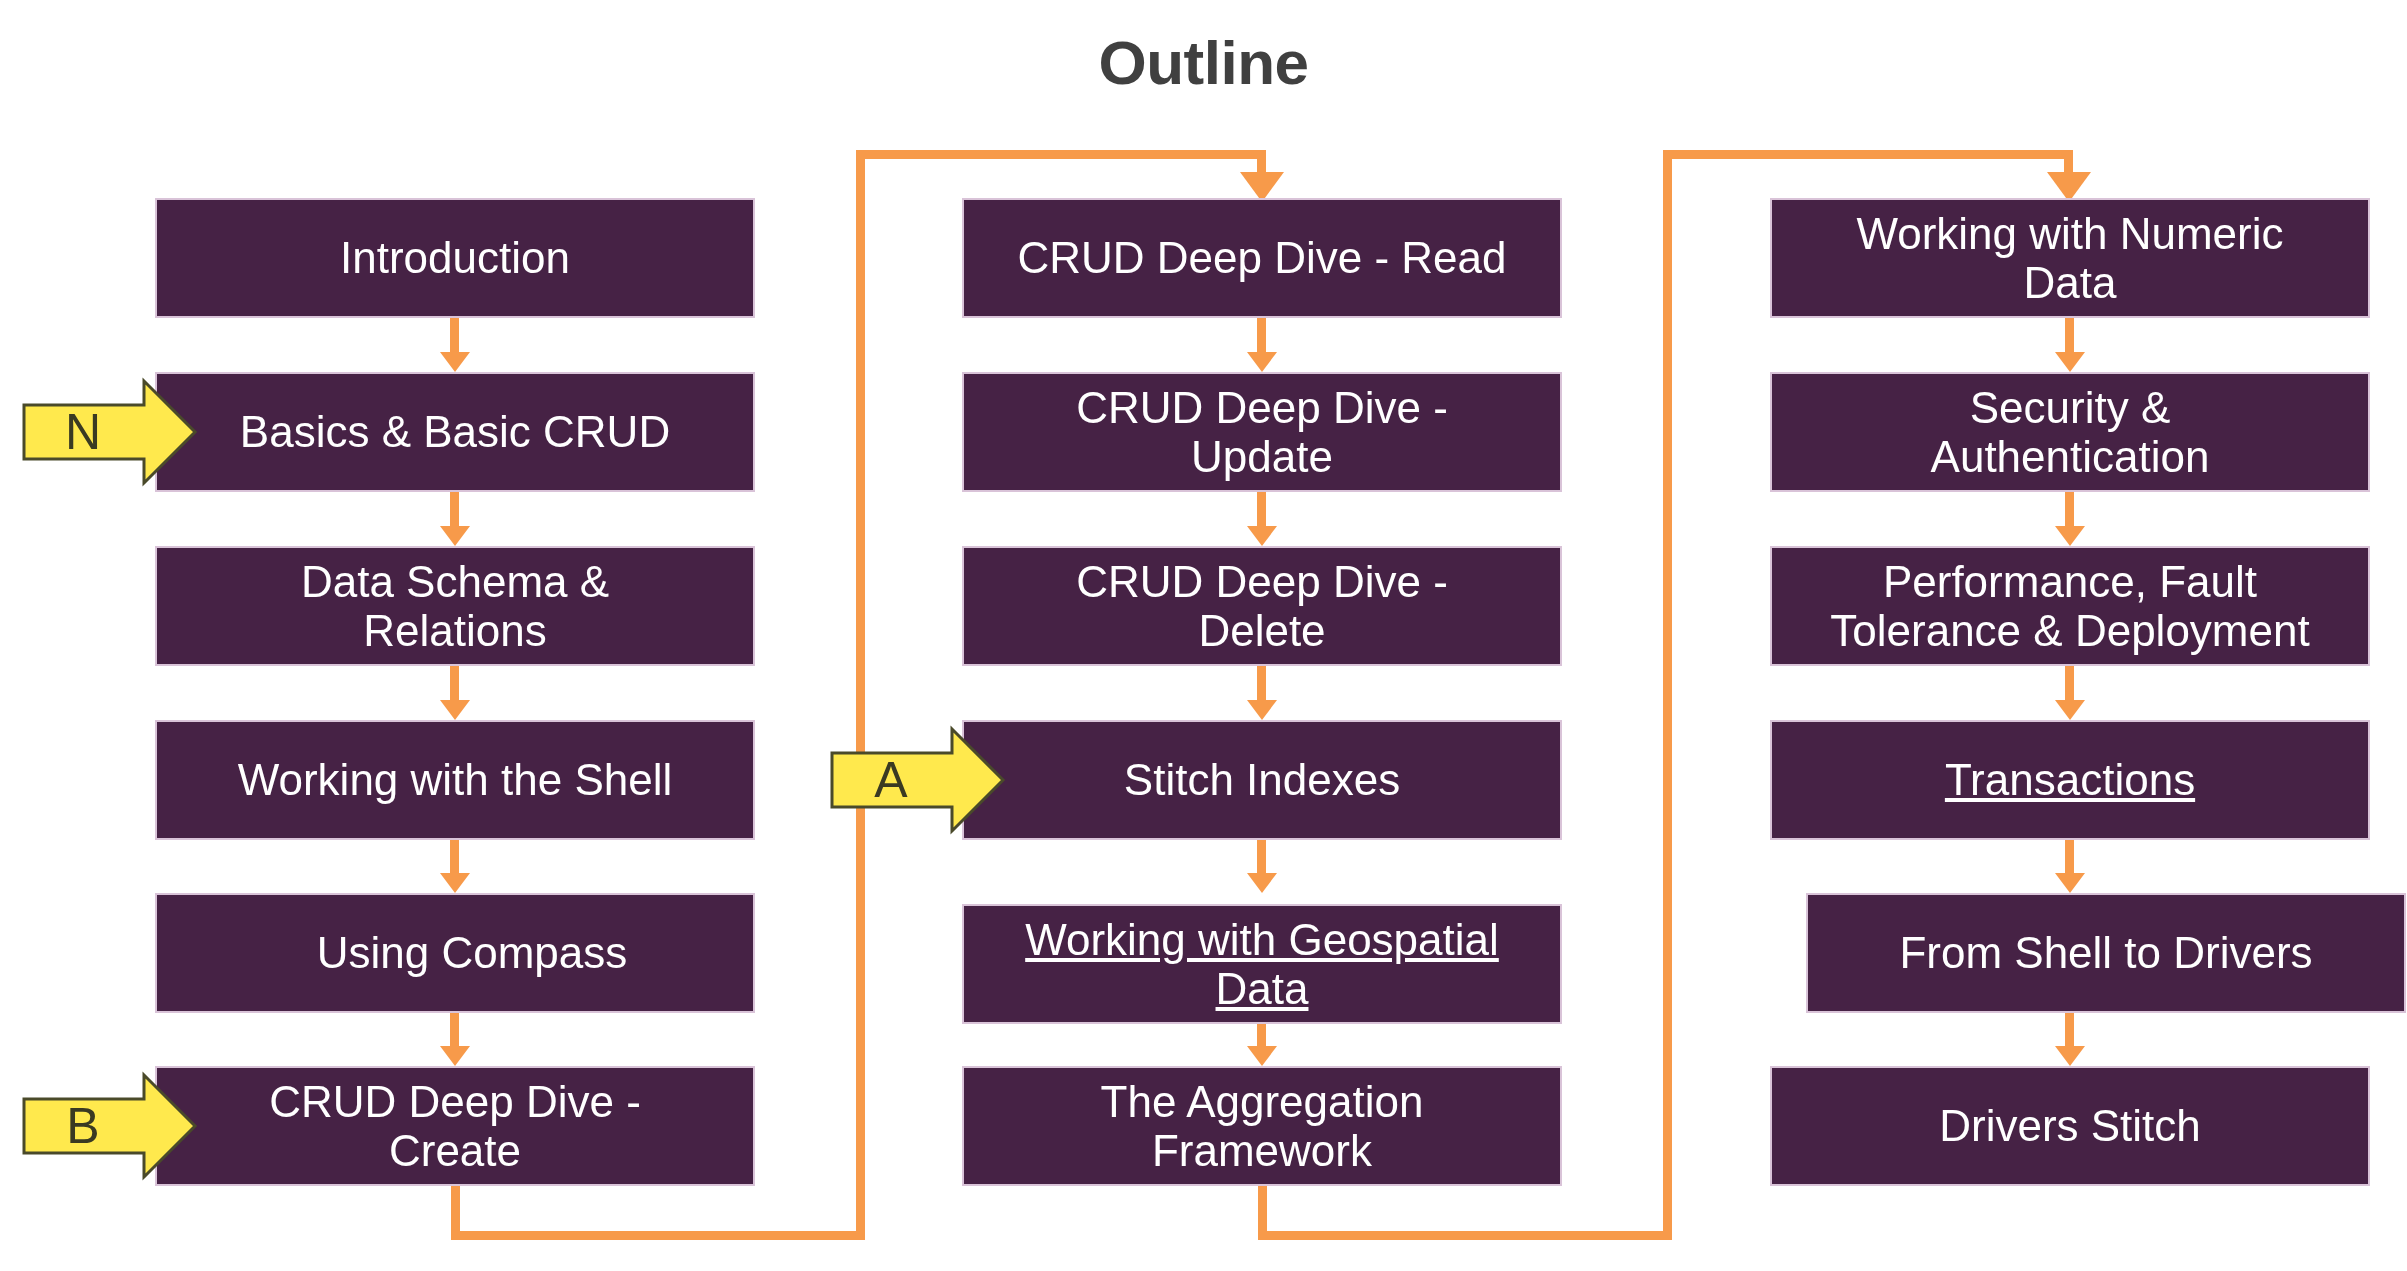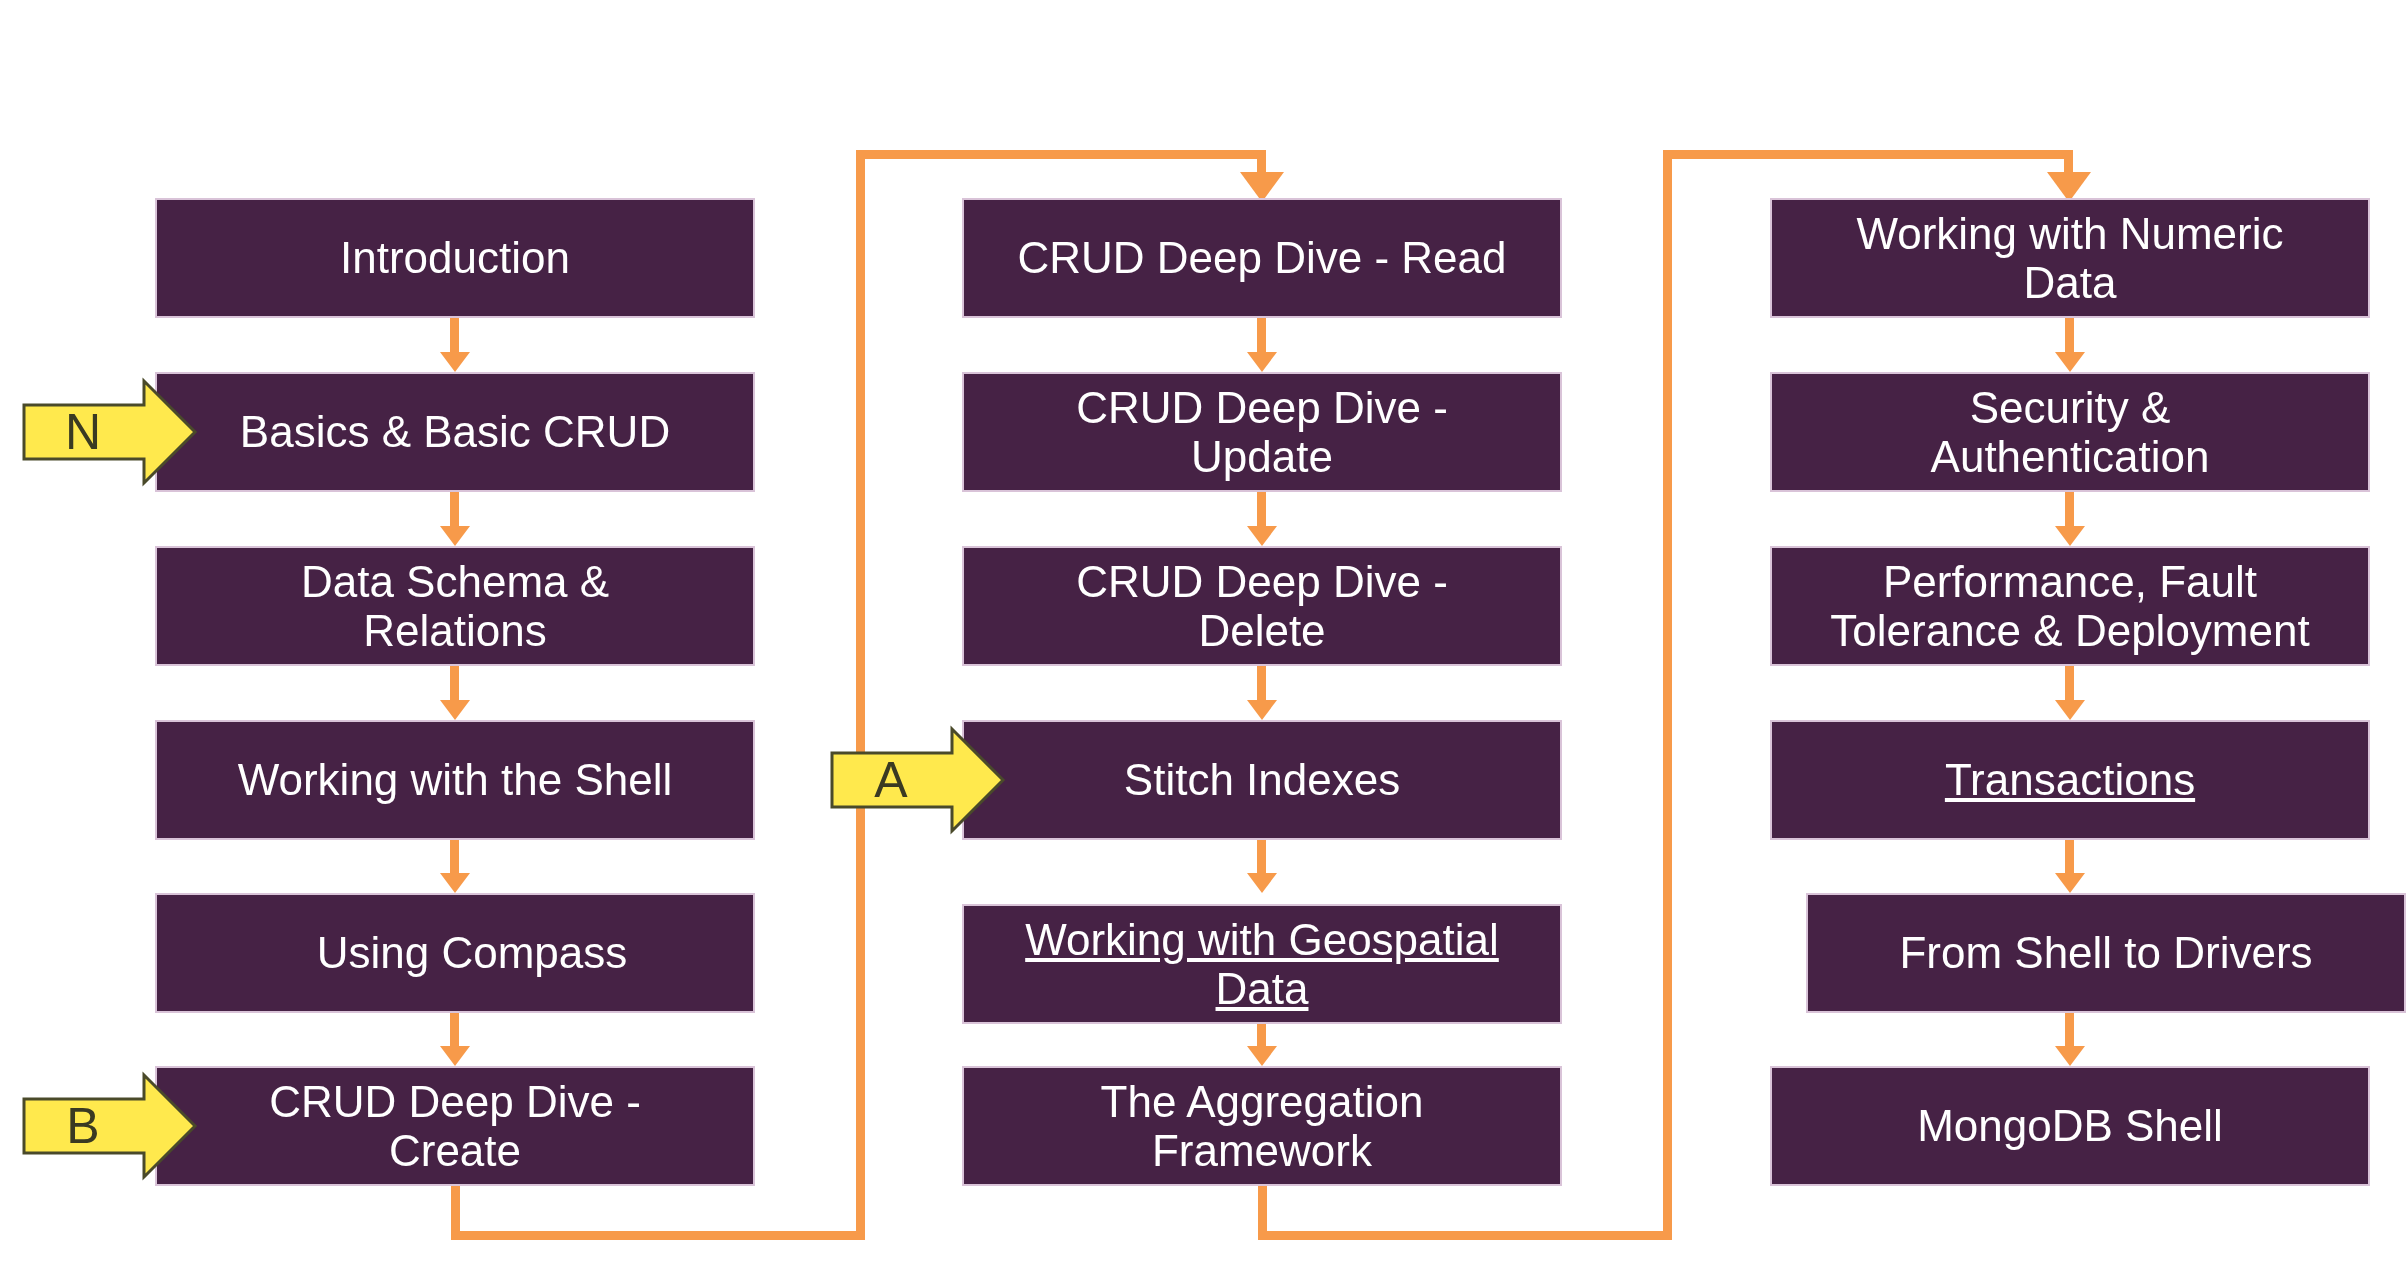--- a/index.html
+++ b/index.html
@@ -89,20 +89,21 @@
     display:flex; align-items:center; justify-content:center;
     font-size:50px; color:#3a3a22; font-weight:400;
     pointer-events:none;
   }
 </style>
 </head>
 <body>
 
 <div id="stage">
 
+  <div id="title">Outline</div>
 
   <div class="col" id="col0">
     <div class="node" style="top:198px;  height:120px;">Introduction</div>
     <div class="node" style="top:372px;  height:120px;">Basics &amp; Basic CRUD</div>
     <div class="node" style="top:546px;  height:120px;">Data Schema &amp;
 Relations</div>
     <div class="node" style="top:720px;  height:120px;">Working with the Shell</div>
     <div class="node" style="top:893px;  height:120px;padding-left:48px;">Using Compass</div>
     <div class="node" style="top:1066px; height:120px;">CRUD Deep Dive -
 Create</div>
@@ -179,21 +180,21 @@
 
   <div class="col" id="col2">
     <div class="node" style="top:198px;  height:120px;">Working with Numeric
 Data</div>
     <div class="node" style="top:372px;  height:120px;">Security &amp;
 Authentication</div>
     <div class="node" style="top:546px;  height:120px;">Performance, Fault
 Tolerance &amp; Deployment</div>
     <div class="node" style="top:720px;  height:120px;text-decoration:underline;">Transactions</div>
     <div class="node" style="top:893px;  height:120px;margin-left:36px;">From Shell to Drivers</div>
-    <div class="node" style="top:1066px; height:120px;">MongoDB Shell</div>
+    <div class="node" style="top:1066px; height:120px;">Drivers Stitch</div>
   </div>
 
   <div class="arrowdn" style="left:2055px; top:318px;  height:54px;">
     <div class="shaft" style="height:34px;"></div>
       <div class="head" style="top:34px;"></div>
   </div>
   <div class="arrowdn" style="left:2055px; top:492px;  height:54px;">
     <div class="shaft" style="height:34px;"></div>
       <div class="head" style="top:34px;"></div>
   </div>

